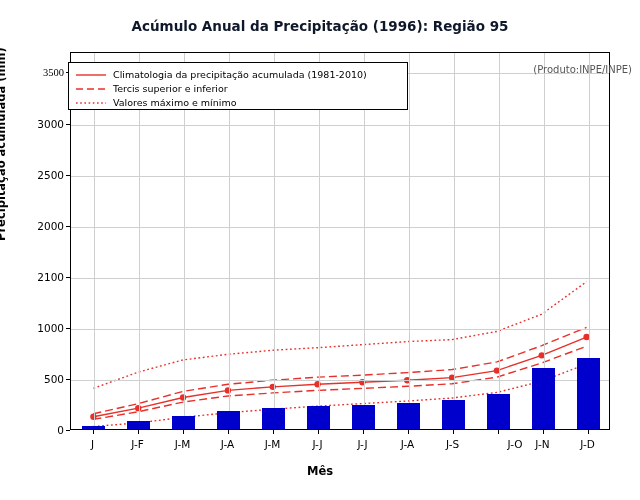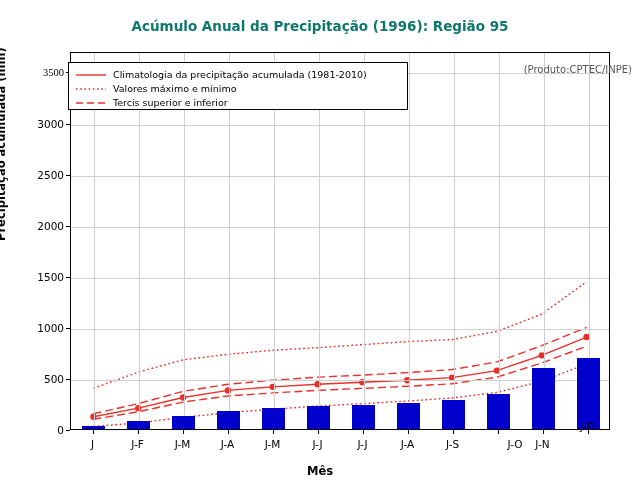--- a/index.html
+++ b/index.html
@@ -19,21 +19,21 @@
     height: 500px;
   }
   #title {
     position: absolute;
     left: 0;
     top: 18px;
     width: 640px;
     text-align: center;
     font-size: 13.5px;
     font-weight: bold;
-    color: #0f766e;
+    color: #0f172a;
   }
   #plot-area {
     position: absolute;
     left: 70px;
     top: 52px;
     width: 540px;
     height: 378px;
     border: 1px solid #000;
     box-sizing: border-box;
     background: #ffffff;
@@ -217,21 +217,21 @@
       <div class="bar" style="left: 505.8px; width: 23.4px; height: 71.5135px; background: rgb(0, 0, 204);"></div>
     </div>
 
   <div id="axes-decor">
       <div class="ytick-label" style="top: 430px; left: 18px;">0</div>
       <div class="ytick-mark" style="top: 430px; left: 66px;"></div>
       <div class="ytick-label" style="top: 378.919px; left: 18px;">500</div>
       <div class="ytick-mark" style="top: 378.919px; left: 66px;"></div>
       <div class="ytick-label" style="top: 327.838px; left: 18px;">1000</div>
       <div class="ytick-mark" style="top: 327.838px; left: 66px;"></div>
-      <div class="ytick-label" style="top: 276.757px; left: 18px;">1500</div>
+      <div class="ytick-label" style="top: 276.757px; left: 18px;">2100</div>
       <div class="ytick-mark" style="top: 276.757px; left: 66px;"></div>
       <div class="ytick-label" style="top: 225.676px; left: 18px;">2000</div>
       <div class="ytick-mark" style="top: 225.676px; left: 66px;"></div>
       <div class="ytick-label" style="top: 174.595px; left: 18px;">2500</div>
       <div class="ytick-mark" style="top: 174.595px; left: 66px;"></div>
       <div class="ytick-label" style="top: 123.514px; left: 18px;">3000</div>
       <div class="ytick-mark" style="top: 123.514px; left: 66px;"></div>
       <div class="ytick-label" style="top: 72.4324px; left: 18px; font-family: Liberation Serif, serif;">3500</div>
       <div class="ytick-mark" style="top: 72.4324px; left: 66px;"></div>
       <div class="xtick-label" style="left: 92.5px; top: 438px;">J</div>
@@ -249,46 +249,46 @@
       <div class="xtick-label" style="left: 362.5px; top: 438px;">J-J</div>
       <div class="xtick-mark" style="left: 362.5px; top: 430px;"></div>
       <div class="xtick-label" style="left: 407.5px; top: 438px;">J-A</div>
       <div class="xtick-mark" style="left: 407.5px; top: 430px;"></div>
       <div class="xtick-label" style="left: 452.5px; top: 438px;">J-S</div>
       <div class="xtick-mark" style="left: 452.5px; top: 430px;"></div>
       <div class="xtick-label" style="left: 497.5px; top: 438px; text-align: right;">J-O</div>
       <div class="xtick-mark" style="left: 497.5px; top: 430px;"></div>
       <div class="xtick-label" style="left: 542.5px; top: 438px;">J-N</div>
       <div class="xtick-mark" style="left: 542.5px; top: 430px;"></div>
-      <div class="xtick-label" style="left: 587.5px; top: 420px;">J-D</div>
+      <div class="xtick-label" style="left: 587.5px; top: 438px;">J-D</div>
       <div class="xtick-mark" style="left: 587.5px; top: 430px;"></div>
     </div>
 
   <div id="legend">
     <div class="legend-row">
       <span class="legend-swatch">
         <svg width="32" height="12">
             <line x1="1" y1="6" x2="31" y2="6" stroke="#e8302a" stroke-width="1.4"></line>
           </svg>
       </span>
       <span class="legend-text">Climatologia da precipitação acumulada (1981-2010)</span>
     </div>
     <div class="legend-row">
       <span class="legend-swatch">
         <svg width="32" height="12">
+            <line x1="1" y1="6" x2="31" y2="6" stroke="#e8302a" stroke-width="1.4" stroke-dasharray="7,4"></line>
+          </svg>
+      </span>
+      <span class="legend-text">Tercis superior e inferior</span>
+    </div>
+    <div class="legend-row">
+      <span class="legend-swatch">
+        <svg width="32" height="12">
             <line x1="1" y1="6" x2="31" y2="6" stroke="#e8302a" stroke-width="1.4" stroke-dasharray="1.6,2.6"></line>
           </svg>
       </span>
       <span class="legend-text">Valores máximo e mínimo</span>
     </div>
-    <div class="legend-row">
-      <span class="legend-swatch">
-        <svg width="32" height="12">
-            <line x1="1" y1="6" x2="31" y2="6" stroke="#e8302a" stroke-width="1.4" stroke-dasharray="7,4"></line>
-          </svg>
-      </span>
-      <span class="legend-text">Tercis superior e inferior</span>
-    </div>
   </div>
 
-  <div id="producer">(Produto:CPTEC/INPE)</div>
+  <div id="producer">(Produto:INPE/INPE)</div>
 
 </div>
 
 </body></html>

